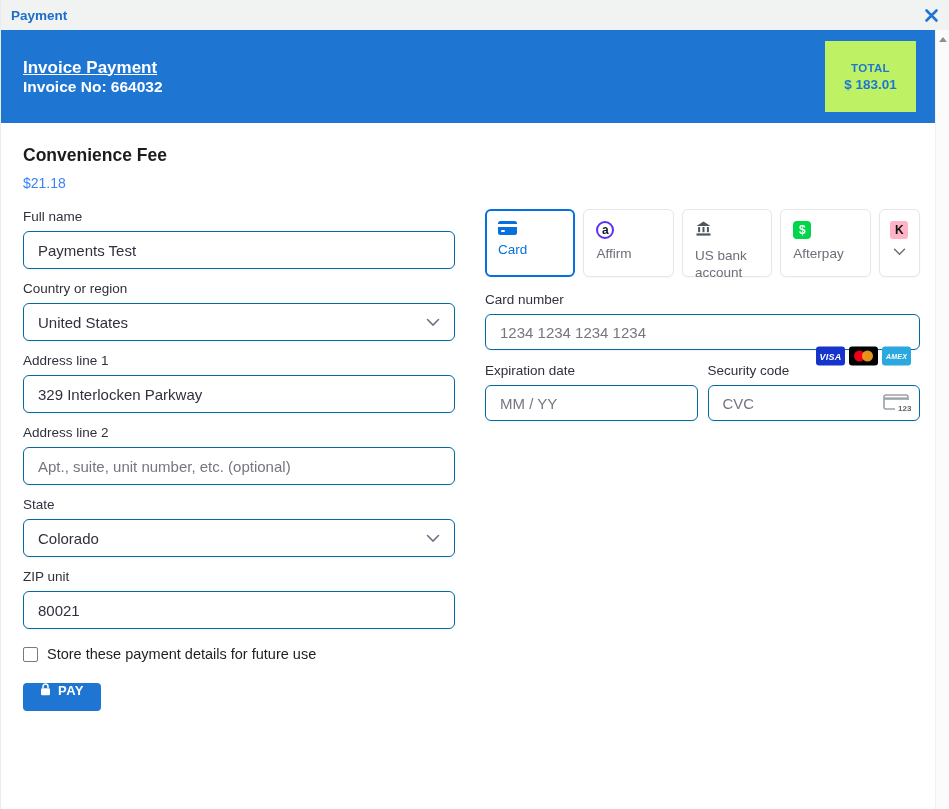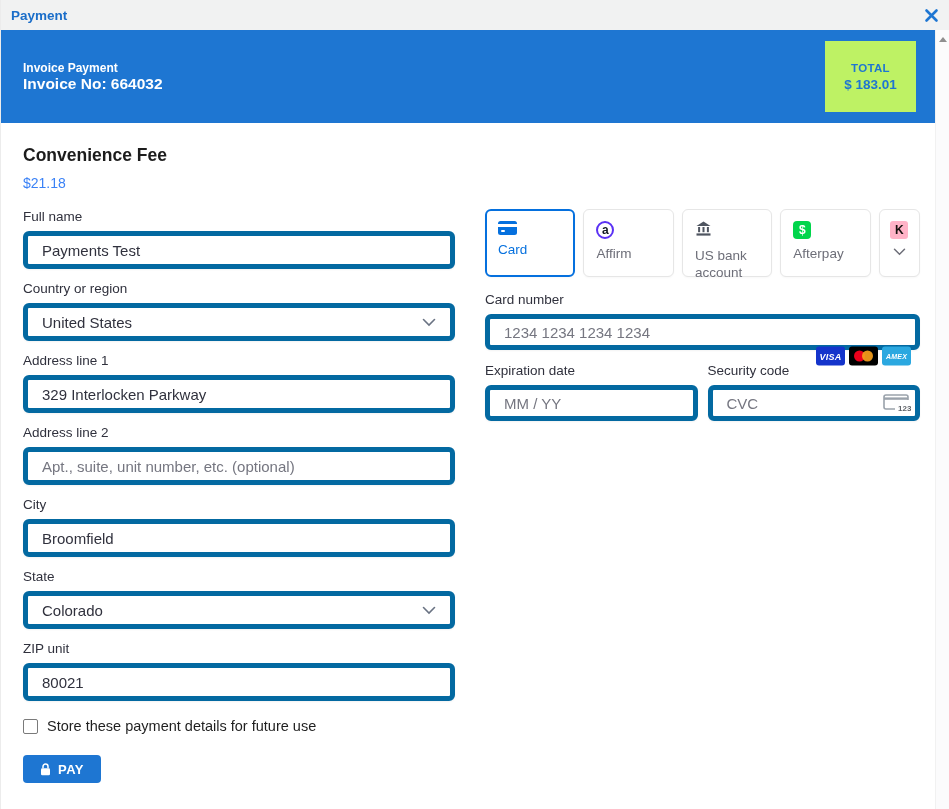--- a/index.html
+++ b/index.html
@@ -20,46 +20,46 @@
   .titlebar{height:30px;background:#f1f2f2;display:flex;align-items:center;justify-content:space-between;padding:0 9px 0 10px;}
   .titlebar .title{font-size:13.5px;font-weight:bold;color:var(--header-text-blue);}
   .close-btn{width:18px;height:18px;display:flex;align-items:center;justify-content:center;cursor:pointer;}
 
   
   .scrollbar{position:absolute;top:30px;right:0;bottom:0;width:14px;background:#fbfbfc;border-left:1px solid #f1f1f1;}
   .scroll-up{width:0;height:0;border-left:4px solid transparent;border-right:4px solid transparent;border-bottom:5px solid #8f8f8f;margin:7px auto 0;}
 
   
   .banner{height:93px;background:var(--banner-blue);margin-right:14px;display:flex;align-items:center;justify-content:space-between;padding:0 19px 0 22px;}
-  .banner-line1{font-size:12px;font-weight:bold;color:#fff;margin-bottom:0;}
+  .banner-line1{font-size:17px;font-weight:bold;color:#fff;margin-bottom:0;text-decoration:underline;}
   .banner-line2{font-size:15.5px;font-weight:bold;color:#fff;}
   .total-box{width:91px;min-height:71px;background:#bef264;display:flex;flex-direction:column;align-items:center;justify-content:center;gap:3px;}
   .total-label{font-size:11.5px;font-weight:bold;color:var(--banner-blue);letter-spacing:.3px;}
   .total-amount{font-size:13.5px;font-weight:bold;color:var(--banner-blue);}
 
   
   .content{margin-right:14px;padding:22px 15px 0 22px;}
   .fee-title{font-size:17.5px;font-weight:bold;color:#1c1c1c;}
   .fee-amount{font-size:14px;color:#3b82f6;margin-top:9px;}
   .columns{display:flex;gap:30px;margin-top:18px;}
   .left-col{width:432px;flex:none;}
   .right-col{flex:1;min-width:0;}
 
   
   .field{margin-bottom:12px;}
   .field-label{display:block;font-size:13.5px;color:var(--label-gray);margin-bottom:7px;}
-  .text-input,.select-box{width:100%;height:38px;border:5px solid #0369a1;border-radius:6px;box-shadow:0 1px 2px rgba(0,0,0,.05);padding:0 14px;font-size:15px;color:var(--label-gray);background:#fff;font-family:inherit;}
+  .text-input,.select-box{width:100%;height:38px;border:1px solid #0369a1;border-radius:6px;box-shadow:0 1px 2px rgba(0,0,0,.05);padding:0 14px;font-size:15px;color:var(--label-gray);background:#fff;font-family:inherit;}
   .text-input::placeholder{color:#757680;}
   .select-box{display:flex;align-items:center;justify-content:space-between;cursor:pointer;}
   .chev{flex:none;}
 
   
   .checkbox-row{margin-top:17px;display:flex;align-items:center;gap:9px;font-size:14.5px;color:#1f1f1f;cursor:pointer;}
   .checkbox{width:15px;height:15px;border:1px solid #7a7a7a;border-radius:2px;background:#fff;flex:none;}
-  .pay-button{margin-top:21px;width:78px;height:28px;background:var(--banner-blue);color:#fff;border:none;border-radius:4px;display:inline-flex;align-items:center;justify-content:center;gap:7px;font-size:13px;font-weight:bold;letter-spacing:.4px;cursor:pointer;font-family:inherit;}
+  .pay-button{margin-top:21px;width:78px;height:28px;background:var(--banner-blue);color:#fff;border:none;border-radius:4px;display:inline-flex;justify-content:center;gap:7px;font-size:13px;font-weight:bold;letter-spacing:.4px;cursor:pointer;font-family:inherit;}
 
   
   .pm-tabs{display:flex;gap:8px;margin-bottom:15px;}
   .pm-tab{width:92px;height:68px;border:1px solid #e6e6e6;border-radius:6px;background:#fff;box-shadow:0 1px 2px rgba(0,0,0,.03);padding:11px 4px 0 12px;cursor:pointer;}
   .pm-tab.selected{border:2px solid var(--accent-blue);padding:10px 3px 0 11px;}
   .pm-tab-label{margin-top:7px;font-size:13.5px;line-height:1.25;color:var(--tab-gray);}
   .pm-tab.selected .pm-tab-label{color:var(--accent-blue);}
   .pm-tab.klarna-tab{width:42px;padding:11px 0 0 0;display:flex;flex-direction:column;align-items:center;gap:9px;}
 
   .cardtab-icon{position:relative;width:19px;height:14px;background:var(--accent-blue);border-radius:2.5px;}
@@ -142,24 +142,20 @@
         <div class="field">
           <label class="field-label">Address line 1</label>
           <input class="text-input" type="text" value="329 Interlocken Parkway" style="">
         </div>
 
         <div class="field">
           <label class="field-label">Address line 2</label>
           <input class="text-input" type="text" placeholder="Apt., suite, unit number, etc. (optional)" style="">
         </div>
 
-        <div class="field">
-          <label class="field-label">City</label>
-          <input class="text-input" type="text" value="Broomfield" style="">
-        </div>
 
         <div class="field">
           <label class="field-label">State</label>
           <div class="select-box">
             <span>Colorado</span>
             <svg class="chev" width="14" height="9" viewBox="0 0 14 9">
                 <path d="M1.5 1.5 L7 7 L12.5 1.5" fill="none" stroke="#6a7383" stroke-width="1.6" stroke-linecap="round"></path>
               </svg>
           </div>
         </div>

